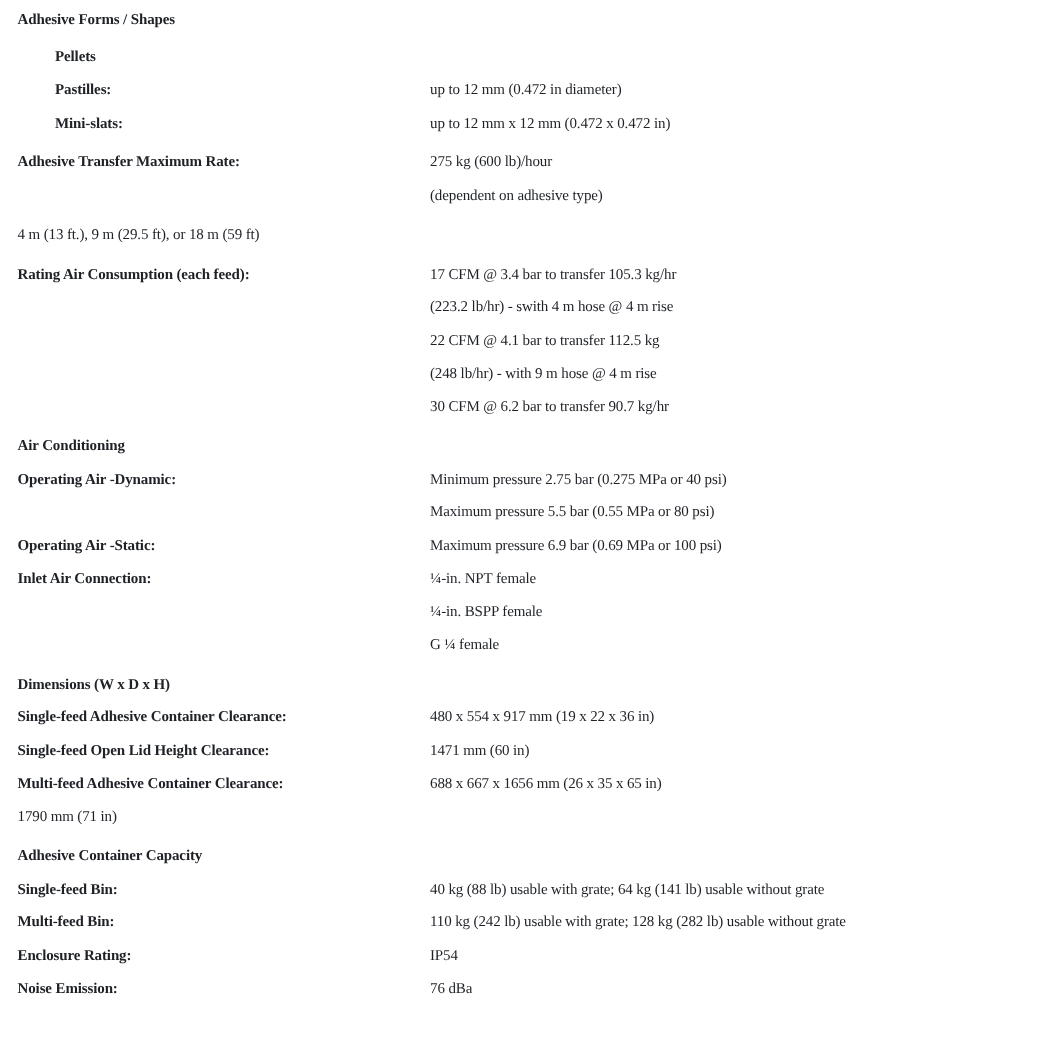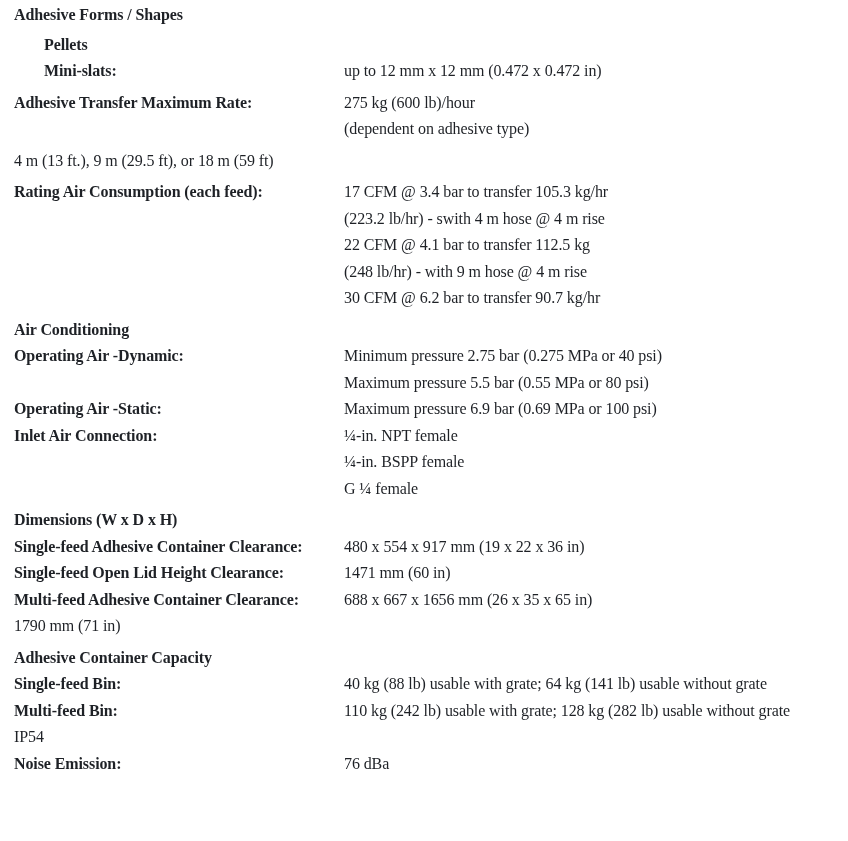--- a/index.html
+++ b/index.html
@@ -9,21 +9,21 @@
   }
   .sheet {
     position: relative;
     width: 848px;
     height: 841px;
     box-sizing: border-box;
     padding: 2px 6px 0 14px;
     overflow: hidden;
     background: #ffffff;
     font-family: "Liberation Serif", "DejaVu Serif", serif;
-    font-size: 16px;
+    font-size: 12px;
     line-height: 26.5px;
     color: #1e2126;
   }
   .section {
     margin-top: 5px;
   }
   .section:first-child {
     margin-top: 0;
   }
   
@@ -58,20 +58,26 @@
 </head>
 <body>
 
 <div class="sheet" id="sheet" style="color: rgb(30, 33, 38);">
     <div class="section">
       <div class="row">
         <span class="label">Adhesive Forms / Shapes</span>
       </div>
       <div class="row">
         <span class="label indent">Pellets</span>
+      </div>
+      <div class="row">
+        <span class="label indent">Pastilles:</span>
+        <div class="values">
+          <div class="value">up to 12 mm (0.472 in diameter)</div>
+        </div>
       </div>
       <div class="row">
         <span class="label indent">Mini-slats:</span>
         <div class="values">
           <div class="value">up to 12 mm x 12 mm (0.472 x 0.472 in)</div>
         </div>
       </div>
     </div>
     <div class="section">
       <div class="row">
@@ -165,20 +171,21 @@
           <div class="value">40 kg (88 lb) usable with grate; 64 kg (141 lb)  usable without grate</div>
         </div>
       </div>
       <div class="row">
         <span class="label">Multi-feed Bin:</span>
         <div class="values">
           <div class="value">110 kg (242 lb) usable with grate; 128 kg (282 lb) usable without grate</div>
         </div>
       </div>
       <div class="row">
+        <span class="label">Enclosure Rating:</span>
         <div class="values">
           <div class="value">IP54</div>
         </div>
       </div>
       <div class="row">
         <span class="label">Noise Emission:</span>
         <div class="values">
           <div class="value">76 dBa</div>
         </div>
       </div>

